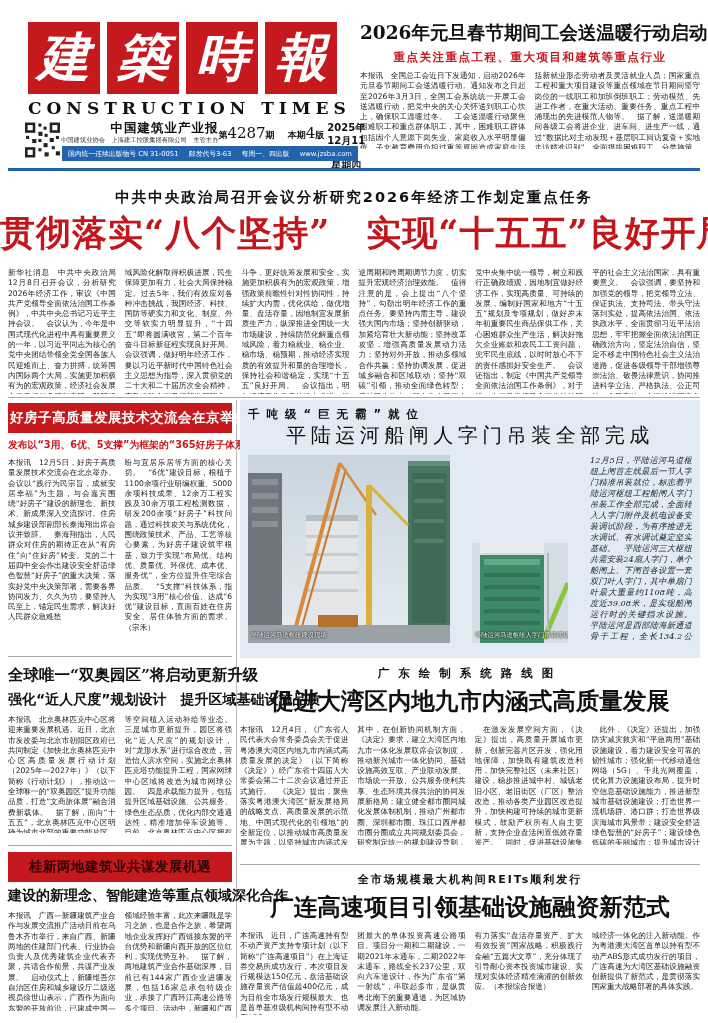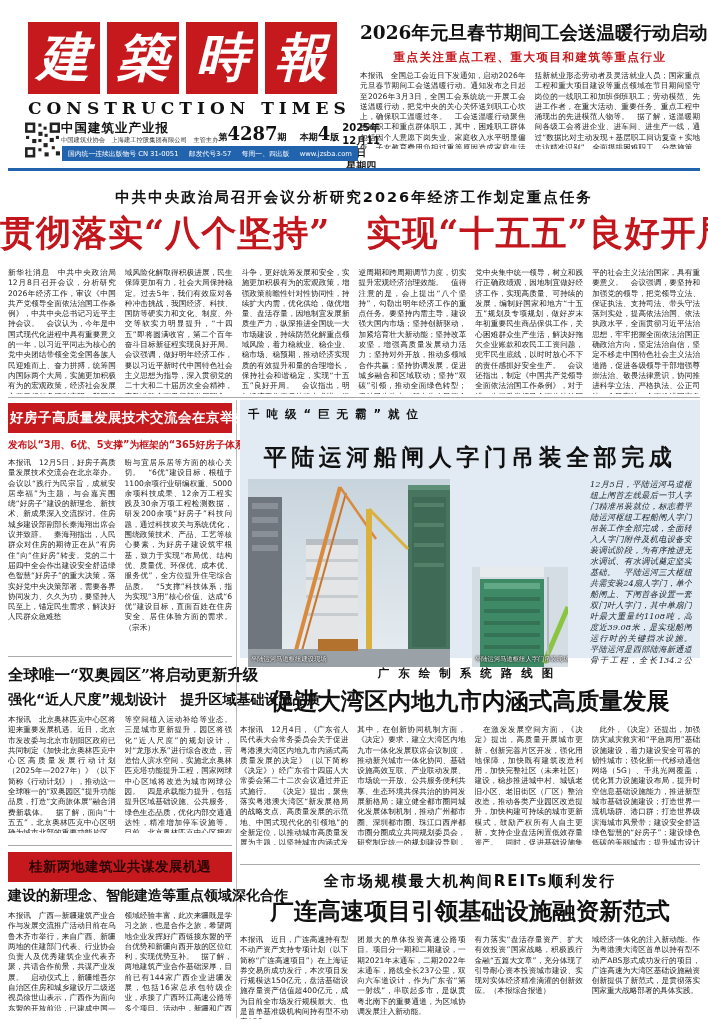--- a/index.html
+++ b/index.html
@@ -7,25 +7,25 @@
         font-family:"DejaVu Sans","Liberation Sans",sans-serif;color:#1a1a1a;overflow:hidden;}
   .abs{position:absolute;}
   
   .tiles{left:28px;top:22px;display:flex;gap:7px;}
   .tile{width:72px;height:72px;background:#c6191e;color:#fff;display:flex;align-items:center;justify-content:center;
         font-family:"DejaVu Serif","Liberation Serif",serif;font-size:52px;font-style:italic;font-weight:bold;}
   .en-name{left:28px;top:98px;width:322px;text-align:center;font-family:"DejaVu Serif","Liberation Serif",serif;
            font-weight:bold;font-size:17px;letter-spacing:5px;color:#111;white-space:nowrap;}
   .info-row{left:24px;top:120px;width:334px;display:flex;align-items:flex-start;}
   .qr{width:37px;height:40px;flex:0 0 37px;}
-  .pub-block{flex:1;text-align:left;line-height:1.1;padding-top:1px;}
+  .pub-block{flex:1;text-align:right;line-height:1.1;padding-top:1px;}
   .pub-name{font-weight:bold;font-size:12.5px;letter-spacing:1px;color:#111;}
   .pub-org{font-size:6.3px;color:#333;margin-top:2px;white-space:nowrap;}
   .issue-block{flex:0 0 104px;text-align:center;padding-top:3px;white-space:nowrap;color:#111;}
-  .issue-block .big{font-size:18px;font-weight:bold;font-family:"DejaVu Serif",serif;}
+  .issue-block .big{font-size:15px;font-weight:normal;font-family:"DejaVu Serif",serif;}
   .issue-block .sm{font-size:9px;font-weight:bold;}
   .date-block{flex:0 0 44px;font-size:10px;font-weight:bold;text-align:center;line-height:1.25;color:#111;padding-top:2px;}
   .blue-bar{left:62px;top:146px;width:296px;height:15px;background:#2263ae;color:#fff;display:flex;
             align-items:center;justify-content:space-between;padding:0 6px;box-sizing:border-box;white-space:nowrap;}
   .blue-bar span{font-size:6.8px;}
   .header-rule{left:8px;top:168px;width:692px;height:3px;background:#2263ae;}
   
   .union{left:360px;top:20px;width:340px;}
   .union h1{margin:0;text-align:center;font-size:18.5px;font-weight:bold;color:#111;letter-spacing:0px;
             font-family:"DejaVu Serif","Liberation Serif",serif;white-space:nowrap;}
@@ -54,33 +54,33 @@
   .banner-red{background:#c6191e;color:#fff;text-align:center;font-weight:bold;font-size:13.5px;
               padding:6px 2px;letter-spacing:0.5px;white-space:nowrap;}
   .banner-red.dark{color:#2a0505;}
   .sub-red{color:#c6191e;text-align:center;font-weight:bold;font-size:9.8px;margin:6px 0;white-space:nowrap;}
   .sub-black{color:#111;text-align:center;font-weight:bold;font-size:14px;margin:5px 0 6px;white-space:nowrap;}
   .title-black{color:#111;text-align:center;font-weight:bold;font-size:15.5px;margin:2px 0 0;
                font-family:"DejaVu Serif","Liberation Serif",serif;white-space:nowrap;}
   
   .canal{left:240px;top:400px;width:460px;height:258px;background:#e2ebf4;box-sizing:border-box;padding:7px 8px 6px;}
   .canal .kick{text-align:left;font-size:11.5px;font-weight:bold;letter-spacing:7px;color:#111;white-space:nowrap;}
-  .canal .ttl{text-align:center;font-size:23px;font-weight:bold;letter-spacing:4.5px;color:#111;margin-top:20px;
+  .canal .ttl{text-align:center;font-size:20px;font-weight:normal;letter-spacing:4.5px;color:#111;margin-top:0;
               font-family:"DejaVu Serif","Liberation Serif",serif;white-space:nowrap;}
   .canal-row{display:flex;gap:22px;margin-top:6px;height:188px;}
   .photo{position:relative;overflow:hidden;background:#b9c6d0;}
   .photo-main{width:202px;height:188px;flex:0 0 202px;}
   .photo-side{width:96px;height:100px;flex:0 0 96px;align-self:flex-end;}
   .caption{position:absolute;left:3px;bottom:3px;color:#fff;font-size:6.3px;text-shadow:0 0 2px #000,0 0 2px #000;white-space:nowrap;}
   .canal-text{flex:1;font-family:"DejaVu Serif","Liberation Serif",serif;font-style:italic;
               font-size:8.2px;line-height:11px;text-align:justify;color:#15202b;overflow:hidden;}
   
   .rightblock{left:240px;width:460px;}
   .kick-sp{text-align:center;font-size:11.5px;font-weight:bold;letter-spacing:9px;color:#111;white-space:nowrap;}
-  .kick-sp2{text-align:center;font-size:15px;font-weight:bold;letter-spacing:2px;color:#111;white-space:nowrap;}
+  .kick-sp2{text-align:center;font-size:11px;font-weight:bold;letter-spacing:2px;color:#111;white-space:nowrap;}
   .big-title{text-align:center;font-size:23.5px;font-weight:bold;color:#111;margin:4px 0 8px;
              font-family:"DejaVu Serif","Liberation Serif",serif;white-space:nowrap;}
 </style>
 </head>
 <body>
 
 <div id="page">
 
   <div class="abs tiles">
     <div class="tile">
@@ -132,21 +132,21 @@
     </div>
     <div class="date-block">
       <div>2025年</div>
       <div>12月11日</div>
       <div>星期四</div>
     </div>
   </div>
 
   <div class="abs blue-bar">
     <span>国内统一连续出版物号 CN 31-0051</span>
-    <span>邮发代号3-57</span>
+    <span>邮发代号3-63</span>
     <span>每周一、四出版</span>
     <span>www.jzsba.com</span>
   </div>
 
   <div class="abs header-rule"></div>
 
   <div class="abs union">
     <h1>2026年元旦春节期间工会送温暖行动启动</h1>
     <h2>重点关注重点工程、重大项目和建筑等重点行业</h2>
     <div class="cols h-union">

